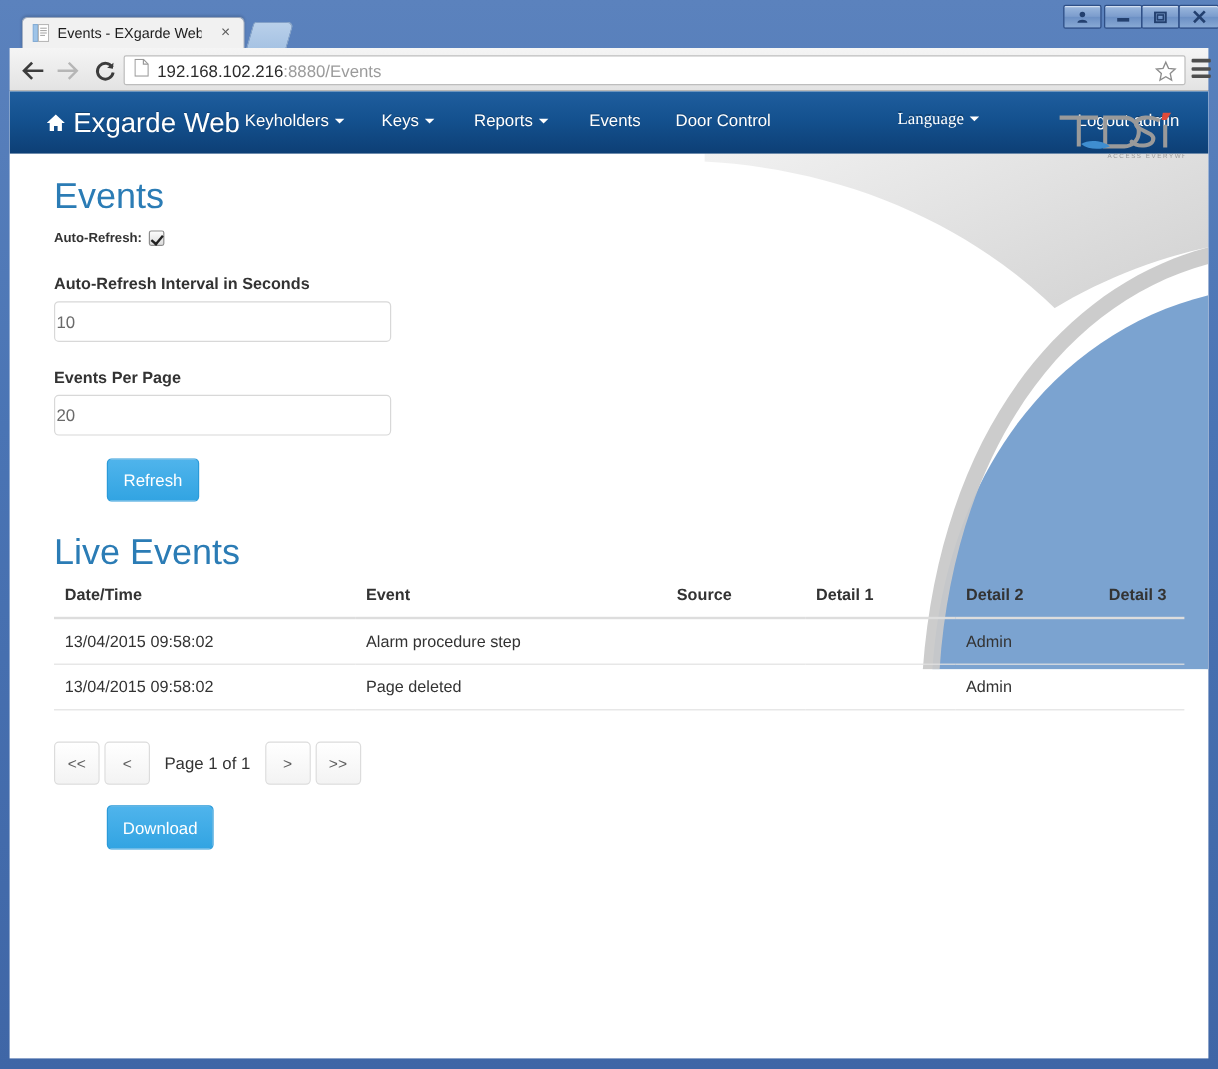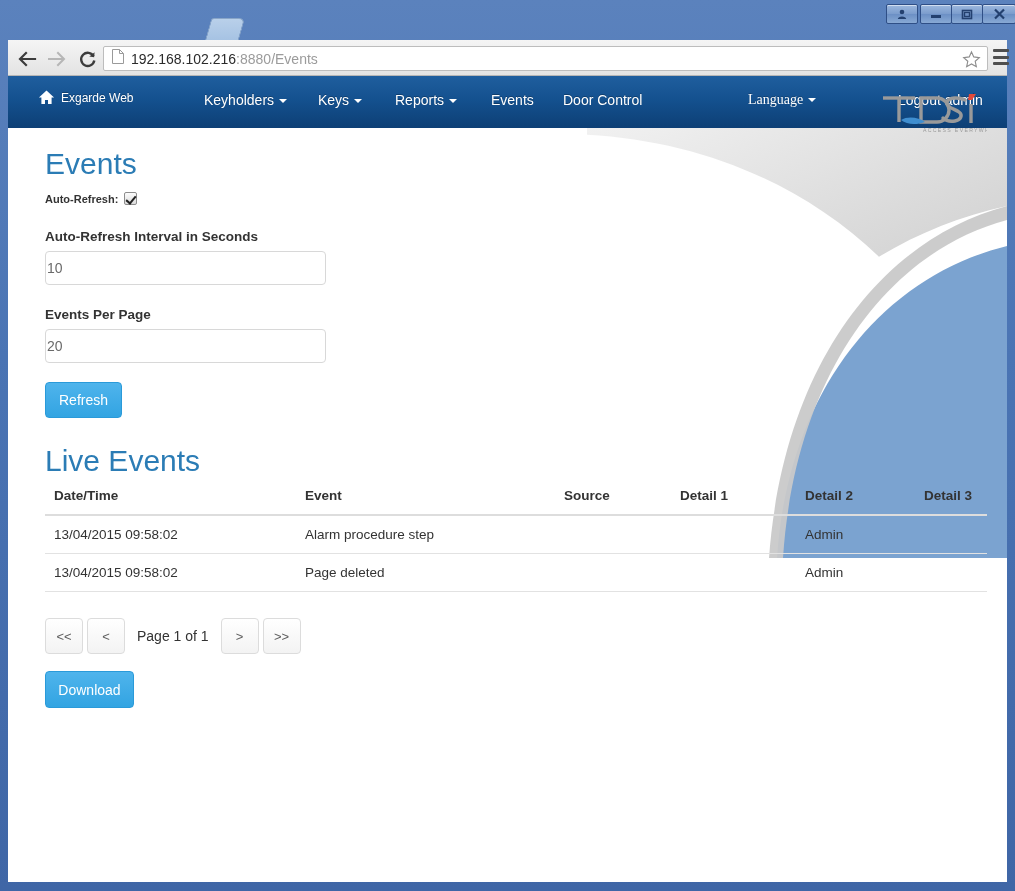--- a/index.html
+++ b/index.html
@@ -170,21 +170,21 @@
     position: absolute;
     left: 0; top: 0;
     width: 999px; height: 52px;
     background: linear-gradient(180deg,#1f5e9e 0%, #14518f 45%, #0d3f75 100%);
     z-index: 5;
   }
   #brand {
     position: absolute;
     left: 30px; top: 13px;
     color: #ffffff;
-    font-size: 12px;
+    font-size: 23px;
     display: flex;
     align-items: center;
     white-space: nowrap;
     text-shadow: 0 -1px 0 rgba(0,0,0,.25);
   }
   #home-icon { margin-right: 6px; display:flex; }
   .navlink {
     position: absolute;
     top: 16px;
     color: #ffffff;
@@ -284,20 +284,21 @@
   .btn-primary {
     position: absolute;
     background: linear-gradient(180deg,#4fb4ec 0%, #32a4e2 100%);
     border: 1px solid #2a9ad9;
     border-radius: 4px;
     color: #ffffff;
     font-family: "Liberation Sans", sans-serif;
     font-size: 14px;
     padding: 0;
     cursor: pointer;
+    margin-left: 44px;
   }
   #btn-refresh  { left: 37px; top: 254px; width: 77px; height: 36px; }
   #btn-download { left: 37px; top: 543px; width: 89px; height: 37px; }
 
   
   #events-table {
     position: absolute;
     left: 37px; top: 360px;
     width: 942px;
     border-collapse: collapse;
@@ -379,20 +380,31 @@
         <rect x="3.5" y="3.5" width="5" height="4" fill="none" stroke="#23406f" stroke-width="1.4"></rect>
       </svg>
     </div>
 
     <div class="winbtn" id="btn-close">
       <svg width="13" height="12" viewBox="0 0 13 12">
         <path d="M2 1.5 L11 10.5 M11 1.5 L2 10.5" stroke="#23406f" stroke-width="2.2" fill="none"></path>
       </svg>
     </div>
 
+    <div id="tab">
+      <span id="tab-favicon">
+        <svg width="14" height="15" viewBox="0 0 14 15">
+          <rect x="0.5" y="0.5" width="4" height="14" fill="#9ec4e8" stroke="#7ba6d1" stroke-width="0.8"></rect>
+          <rect x="5" y="0.5" width="8.5" height="14" fill="#ffffff" stroke="#b0b0b0" stroke-width="0.8"></rect>
+          <path d="M6.5 3.5h5.5M6.5 5.5h5.5M6.5 7.5h5.5M6.5 9.5h4" stroke="#9e9e9e" stroke-width="0.8"></path>
+        </svg>
+      </span>
+      <span id="tab-title">Events - EXgarde Web</span>
+      <span id="tab-close">×</span>
+    </div>
 
     <div id="newtab"></div>
   </div>
 
   <div id="toolbar">
 
     <div class="navicon" id="nav-back">
       <svg width="20" height="18" viewBox="0 0 20 18">
         <path d="M18 9 H4 M9 3 L3 9 L9 15" stroke="#3c3c3c" stroke-width="2.2" fill="none" stroke-linecap="square"></path>
       </svg>

